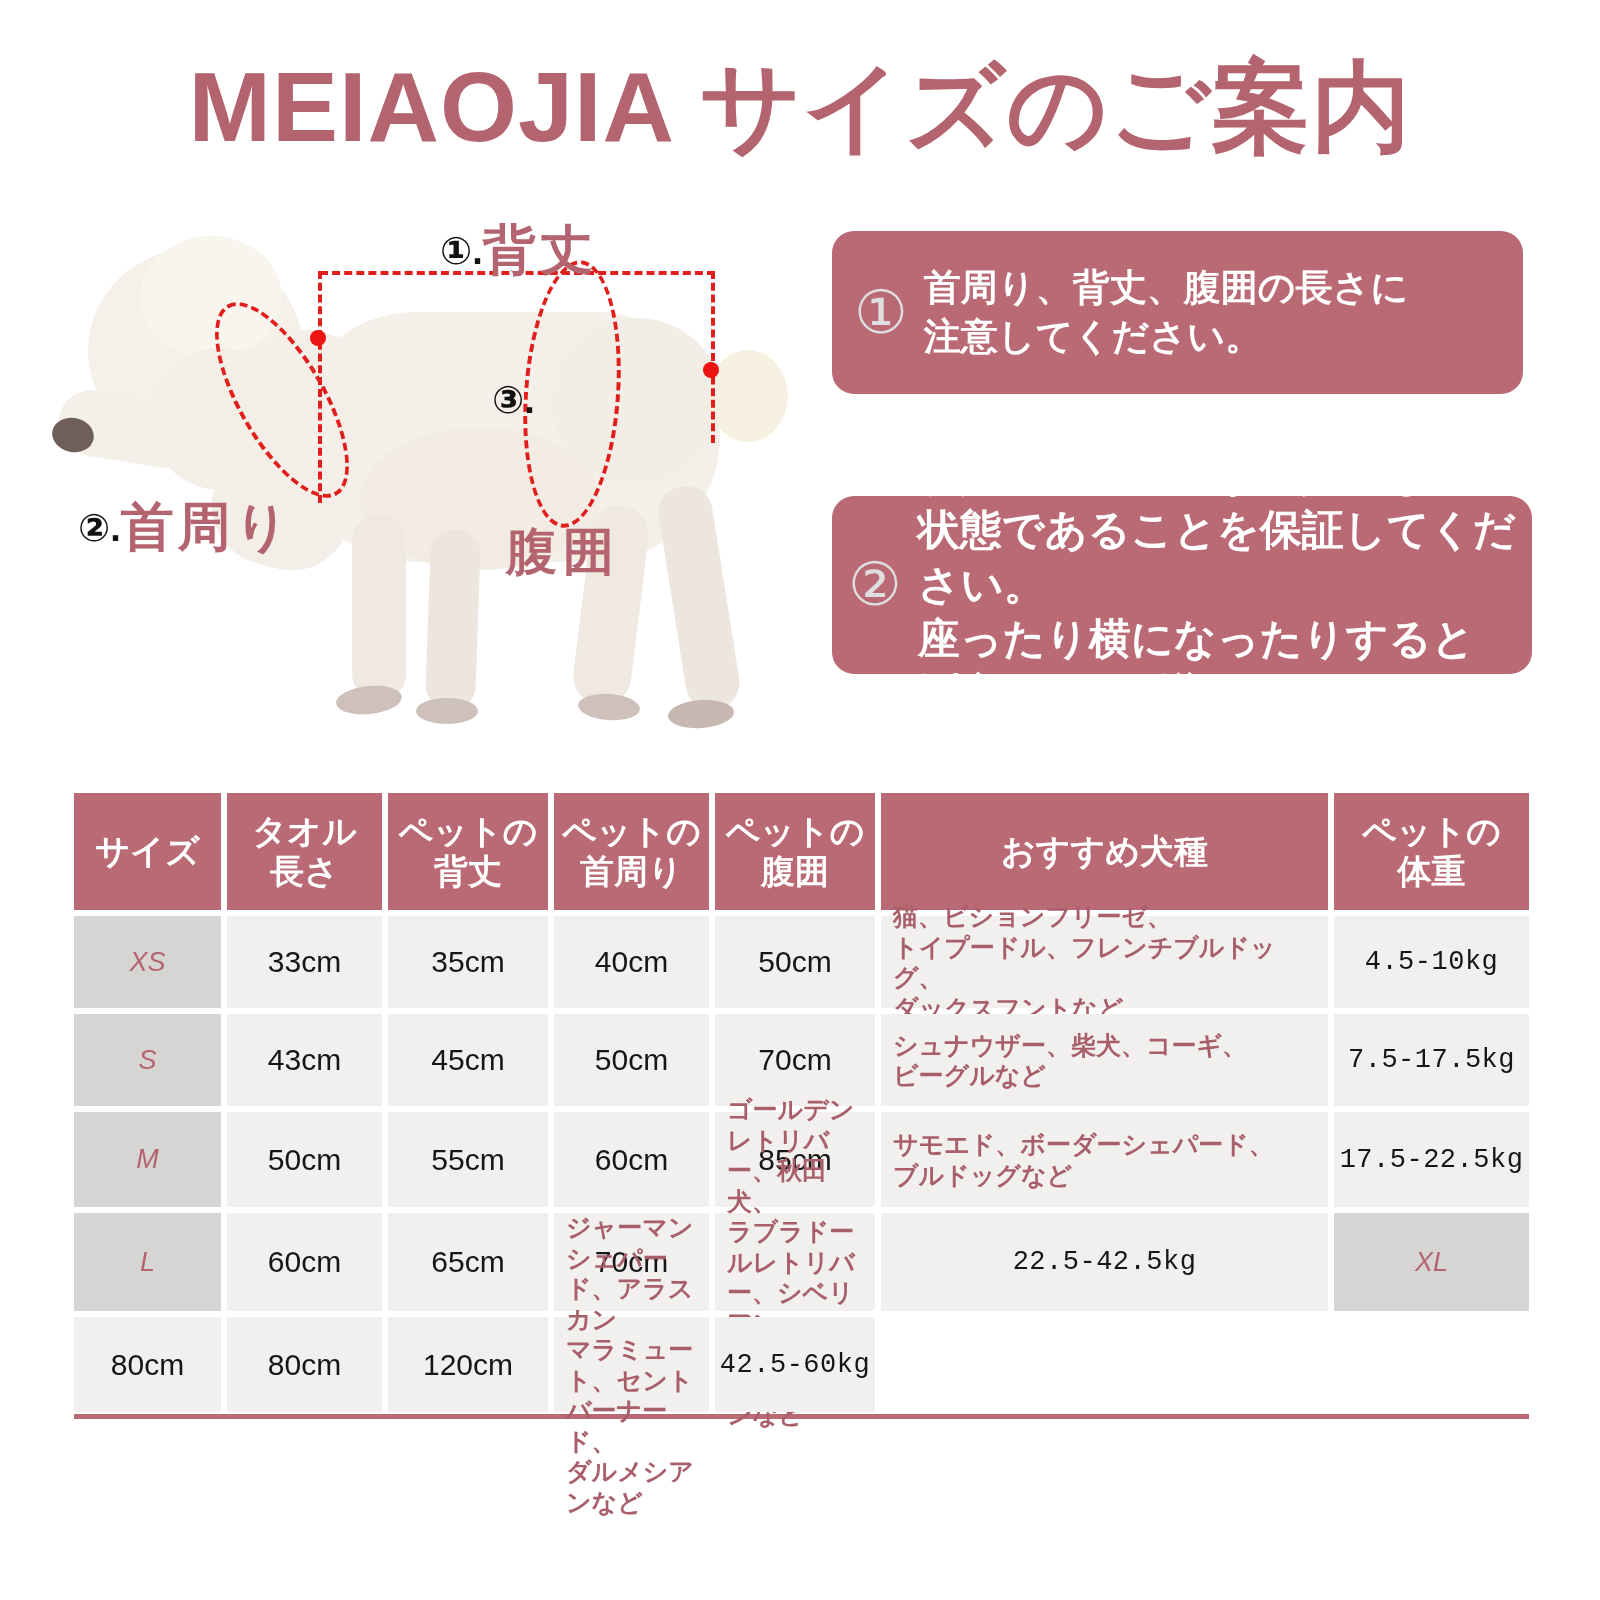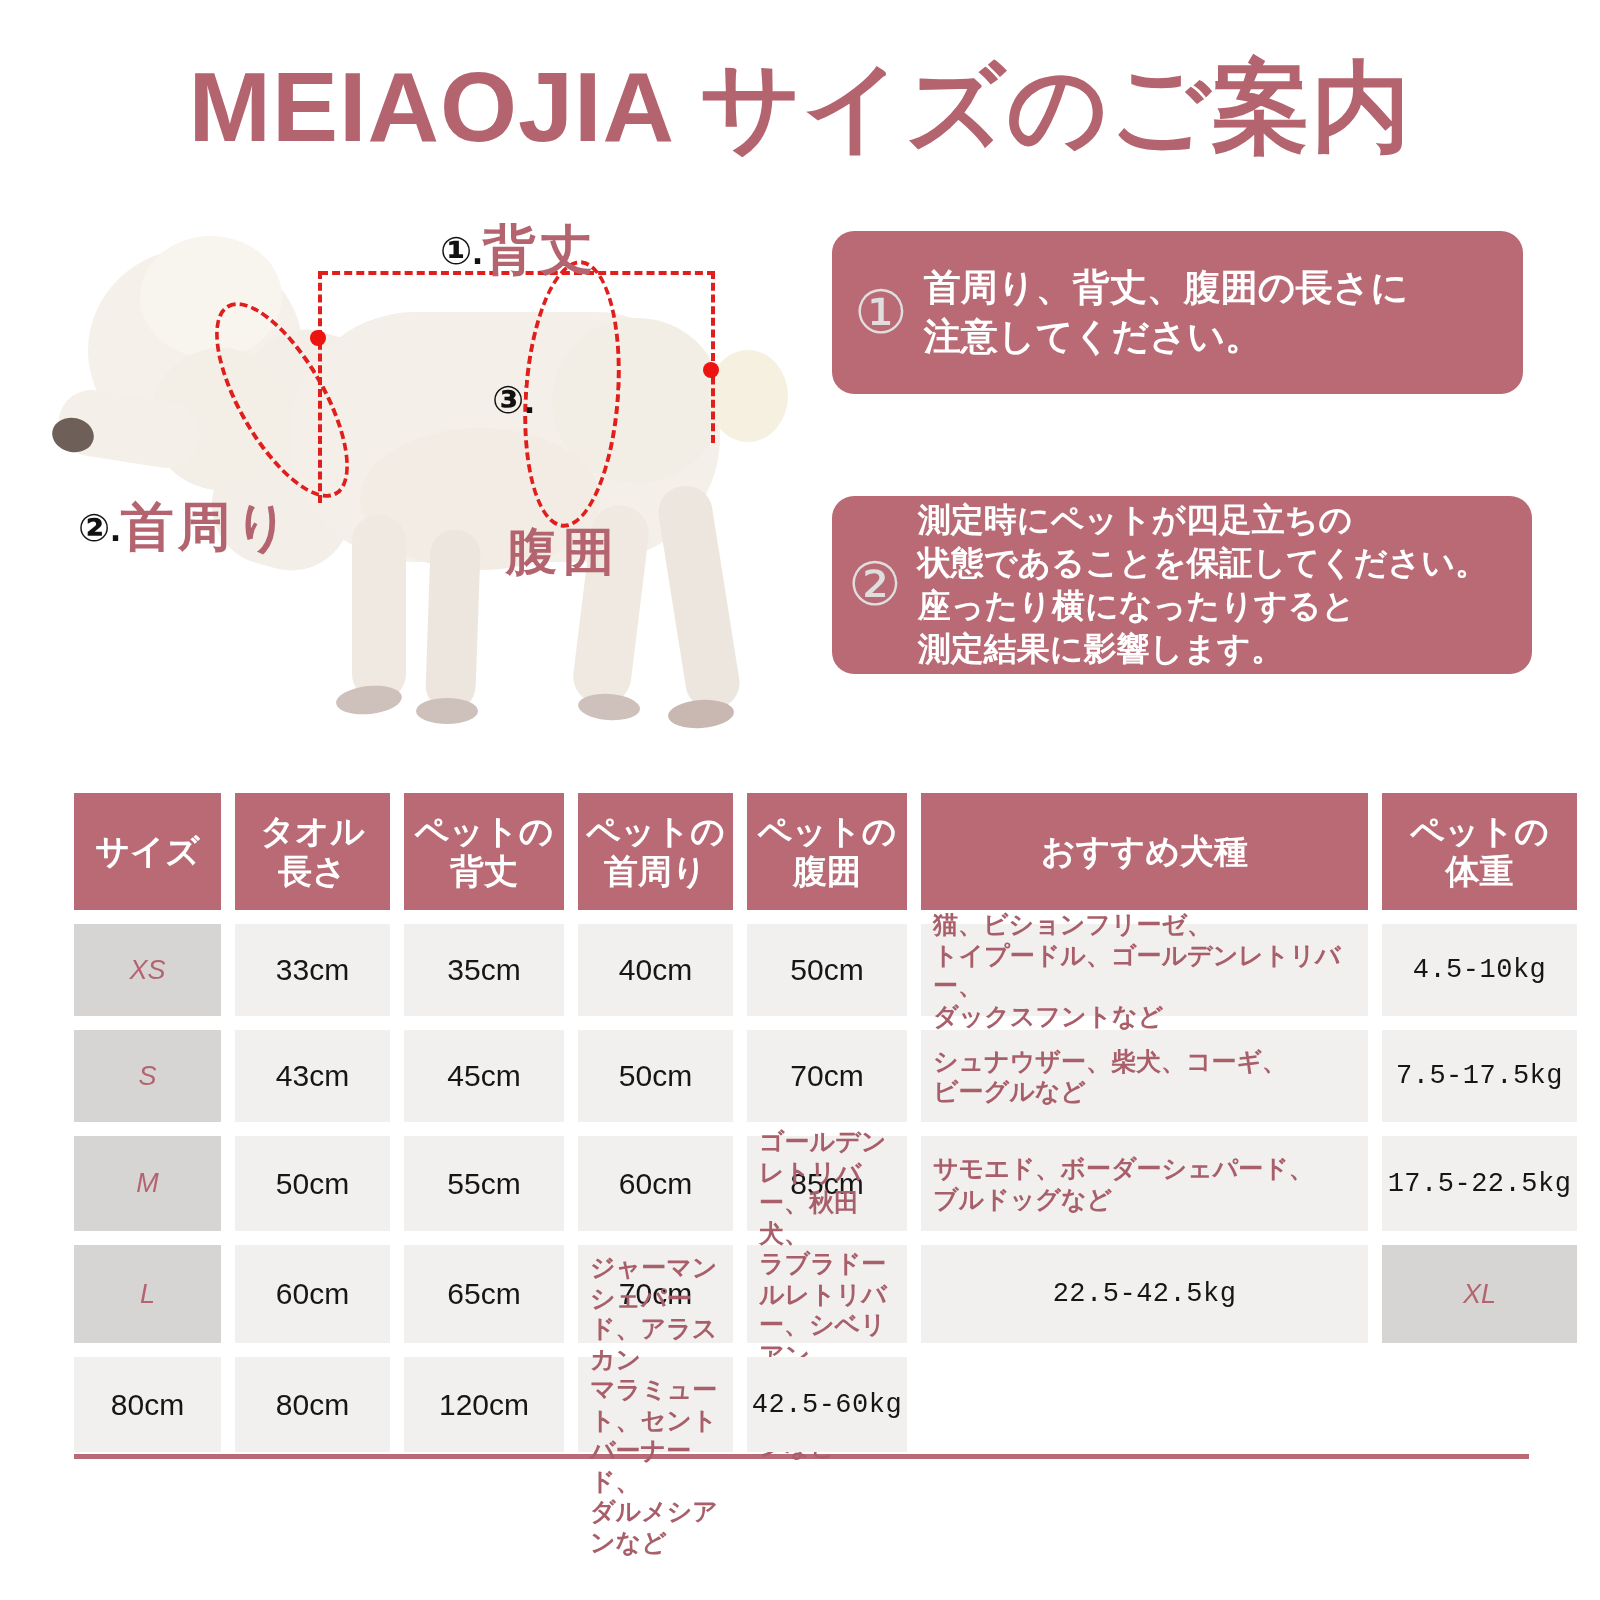--- a/index.html
+++ b/index.html
@@ -60,26 +60,26 @@
   .lbl-belly-num{left:492px;top:378px;font-size:38px;font-weight:bold;color:#111;position:absolute;}
   .lbl-belly{left:506px;top:518px;position:absolute;font-weight:bold;color:var(--accent-rose,#b4646f);font-size:51px;letter-spacing:6px;}
 
   
   .note{position:absolute;background:var(--box-rose,#b96a74);border-radius:22px;display:flex;align-items:center;gap:16px;}
   .note1{left:832px;top:231px;width:691px;height:163px;padding:0 22px;}
   .note2{left:832px;top:496px;width:700px;height:178px;padding:0 16px;}
   .note-num{flex:0 0 auto;color:#dedede;font-size:60px;line-height:1;font-weight:normal;}
   .note-text{color:#fff;font-weight:bold;white-space:pre-line;}
   .note1 .note-text{font-size:37px;line-height:1.32;}
-  .note2 .note-text{font-size:33px;line-height:1.3;}
+  .note2 .note-text{font-size:42px;line-height:1.3;}
 
   
   .size-table{position:absolute;left:74px;top:793px;width:1455px;}
   .grid{display:grid;grid-template-columns:147px 155px 160px 155px 160px 447px 195px;
-    grid-template-rows:117px 92px 92px 95px 98px 95px;gap:14px;}
+    grid-template-rows:117px 92px 92px 95px 98px 95px;gap:6px;}
   .th{background:var(--box-rose,#b96a74);color:#fff;font-weight:bold;font-size:34px;line-height:1.15;
     display:flex;align-items:center;justify-content:center;text-align:center;white-space:pre-line;}
   .td{background:var(--row-bg,#f1f0ef);display:flex;align-items:center;justify-content:center;
     font-size:30px;color:var(--ink,#161616);}
   .td.size{background:var(--size-col-bg,#d6d5d4);color:var(--accent-rose,#b4646f);font-size:27px;font-style:italic;}
   .td.breeds{justify-content:flex-start;padding:4px 4px 4px 12px;text-align:left;
     font-size:25px;font-weight:bold;color:var(--breed-rose,#a85f6a);line-height:1.22;white-space:pre-line;}
   .td.weight{font-size:27px;letter-spacing:0.5px;font-family:Liberation Mono, monospace;}
   .bottom-line{margin-top:2px;height:5px;background:var(--box-rose,#b96a74);}
 </style>
@@ -158,21 +158,21 @@
       <div class="th">おすすめ犬種</div>
       <div class="th">ペットの
 体重</div>
 
       <div class="td size">XS</div>
       <div class="td">33cm</div>
       <div class="td">35cm</div>
       <div class="td">40cm</div>
       <div class="td">50cm</div>
       <div class="td breeds">猫、ビションフリーゼ、
-トイプードル、ゴールデンレトリバー、
+トイプードル、フレンチブルドッグ、
 ダックスフントなど</div>
       <div class="td weight">4.5-10kg</div>
 
       <div class="td size">S</div>
       <div class="td">43cm</div>
       <div class="td">45cm</div>
       <div class="td">50cm</div>
       <div class="td">70cm</div>
       <div class="td breeds">シュナウザー、柴犬、コーギ、
 ビーグルなど</div>

